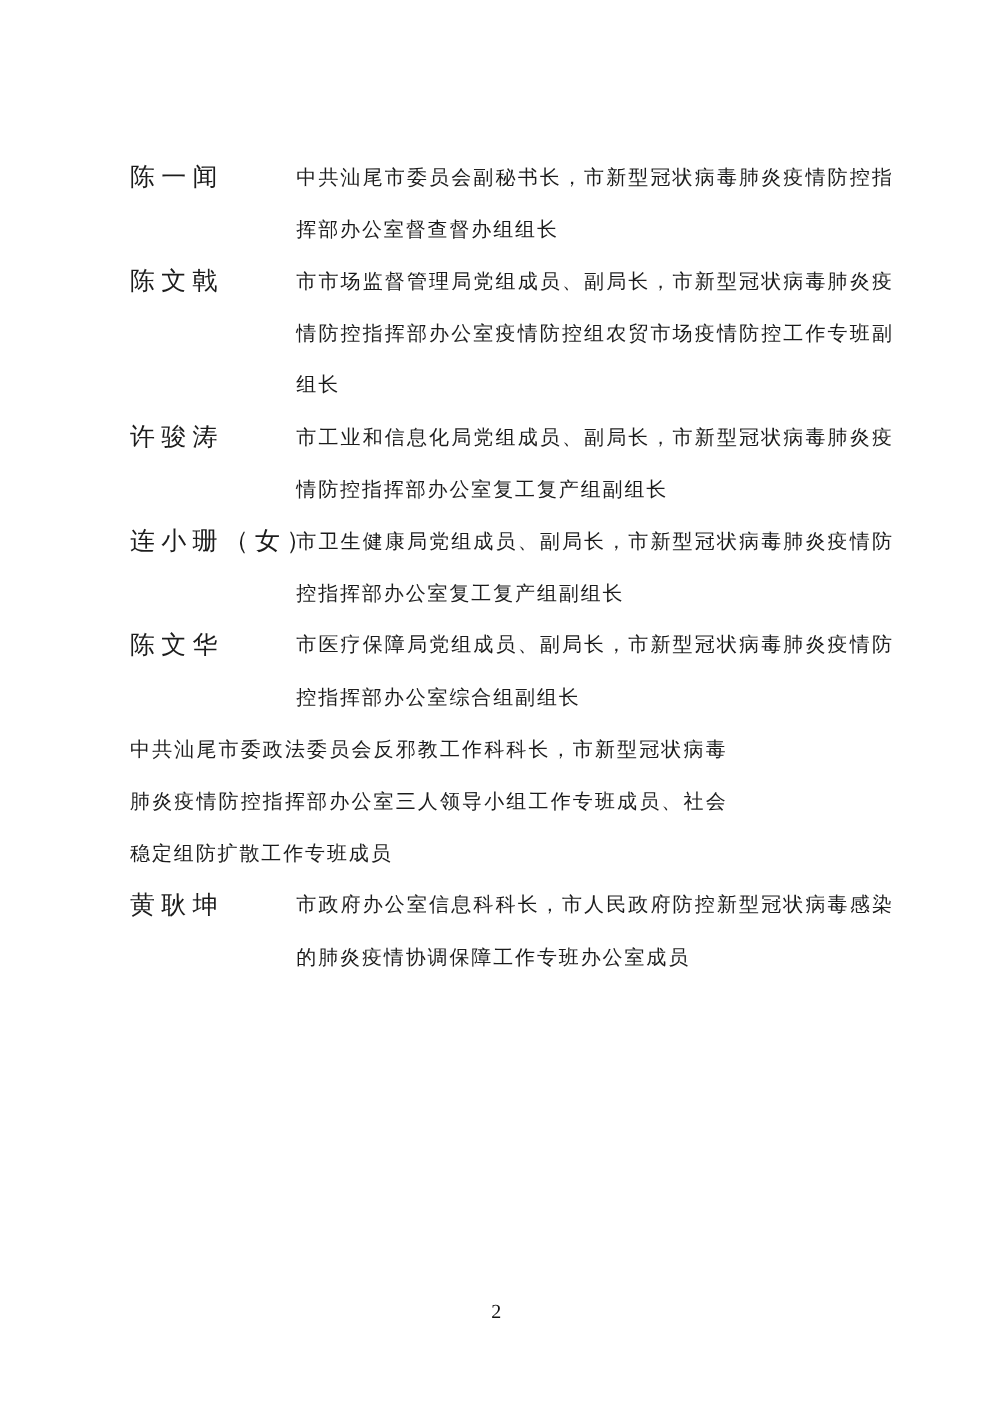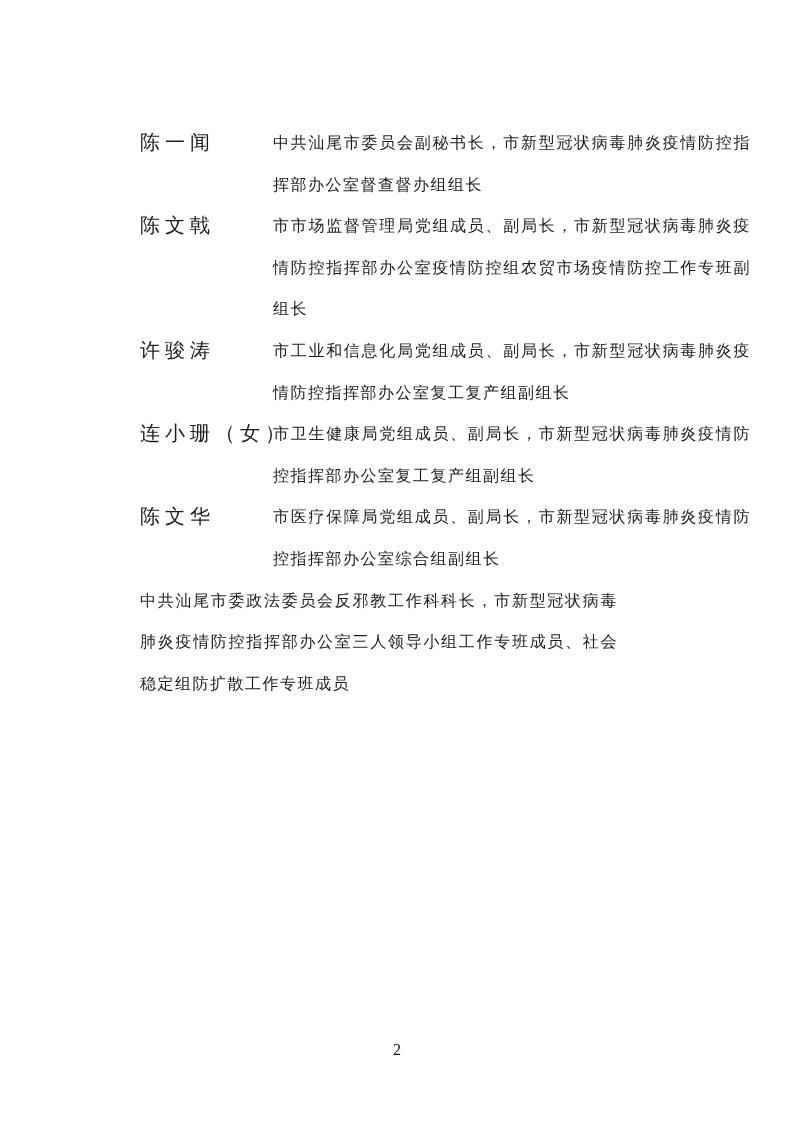--- a/index.html
+++ b/index.html
@@ -12,21 +12,20 @@
     background: #ffffff;
     color: #1c1c1c;
     font-family: "Liberation Serif", "DejaVu Serif", serif;
     overflow: hidden;
   }
   .content {
     position: absolute;
     left: 104px;
     top: 122px;
     width: 614px;
-    margin-left: 36px;
   }
   .row {
     display: flex;
     align-items: flex-start;
   }
   .name {
     flex: 0 0 133px;
     width: 133px;
     font-size: 20px;
     line-height: 41.6px;
@@ -81,17 +80,21 @@
     <div class="row">
       <div class="name">陈文华</div>
       <div class="desc">市医疗保障局党组成员、副局长，市新型冠状病毒肺炎疫情防控指挥部办公室综合组副组长</div>
     </div>
 
 
     <div class="row">
       <div class="desc">中共汕尾市委政法委员会反邪教工作科科长，市新型冠状病毒肺炎疫情防控指挥部办公室三人领导小组工作专班成员、社会稳定组防扩散工作专班成员</div>
     </div>
 
+    <div class="row">
+      <div class="name">黄耿坤</div>
+      <div class="desc">市政府办公室信息科科长，市人民政府防控新型冠状病毒感染的肺炎疫情协调保障工作专班办公室成员</div>
+    </div>
 
   </div>
 
   <div class="page-number">2</div>
 </div>
 
 </body></html>

